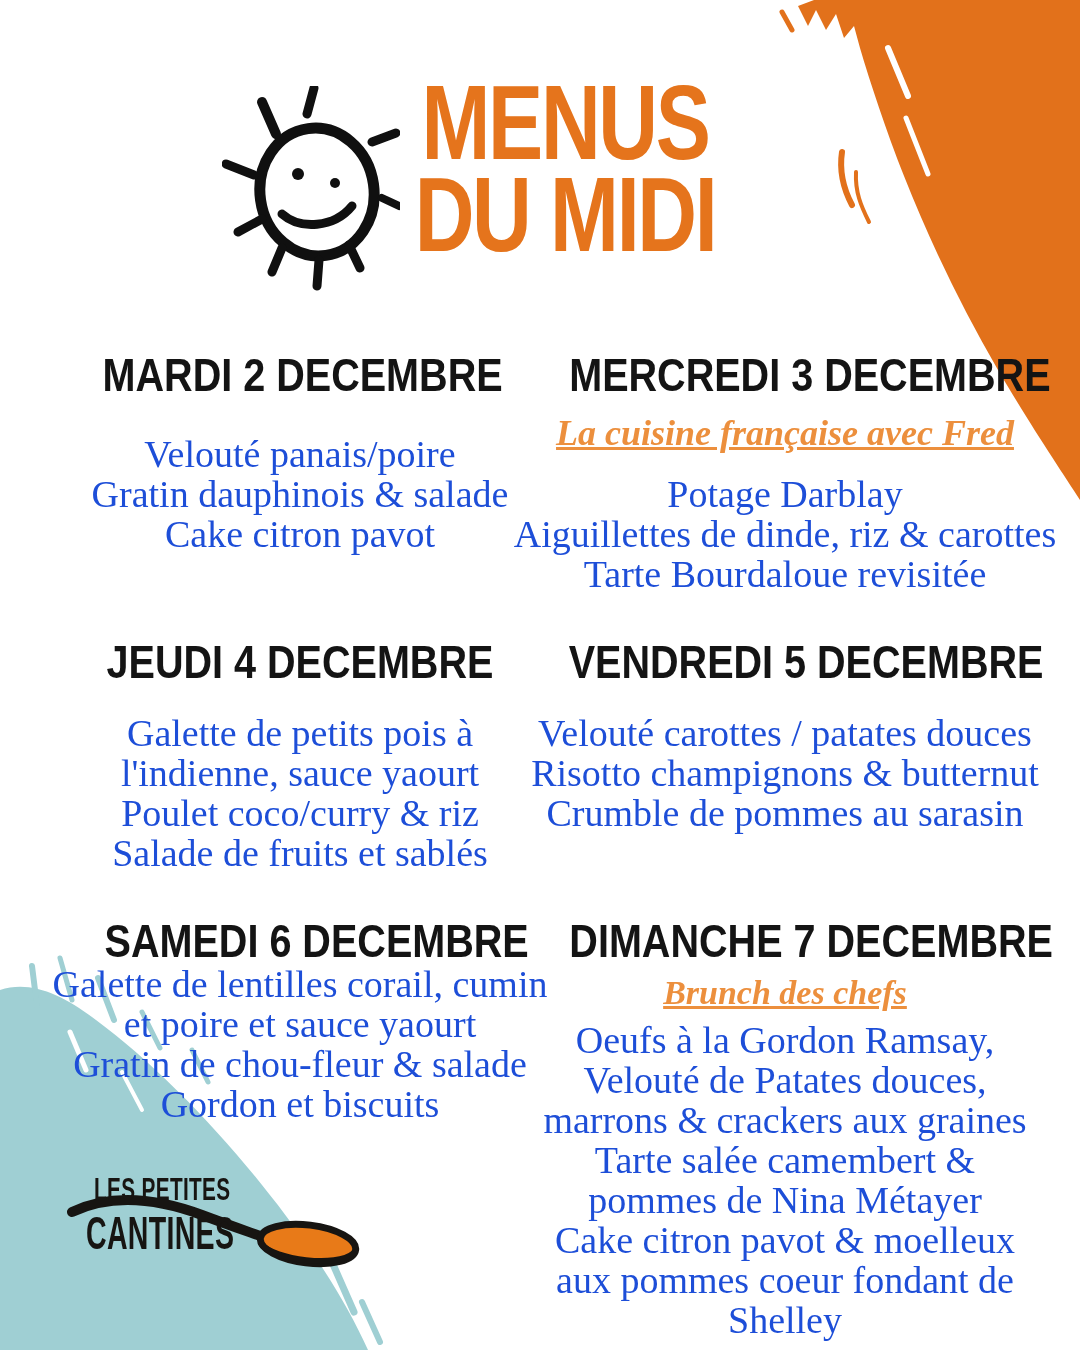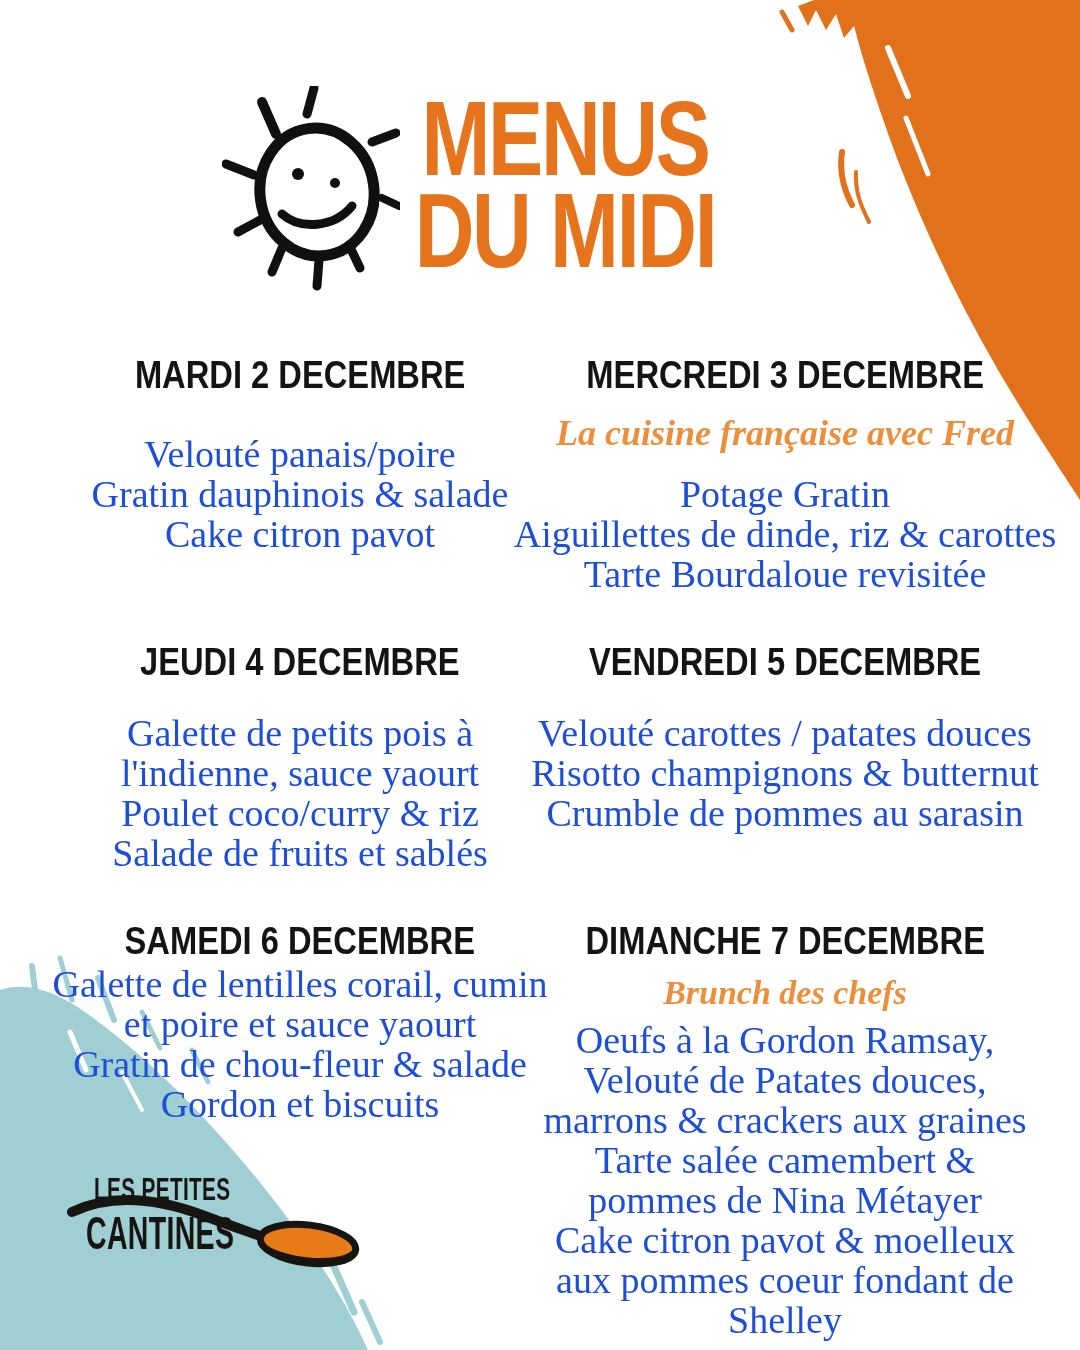--- a/index.html
+++ b/index.html
@@ -7,45 +7,45 @@
     width:1080px;height:1350px;position:relative;overflow:hidden;
     background:#ffffff;font-family:"Liberation Sans",sans-serif;
   }
   
   .brush{position:absolute;pointer-events:none;}
   #brush-tr{top:0;right:0;}
   #brush-bl{bottom:0;left:0;}
   
   #sun{position:absolute;left:222px;top:86px;}
   #title{
-    position:absolute;left:330px;top:92px;width:470px;text-align:center;
+    position:absolute;left:330px;top:76px;width:470px;text-align:center;
     color:#E5741C;
   }
   .title-line{
     font-weight:800;font-size:106px;line-height:92px;letter-spacing:-3px;
     transform:scaleX(.78);transform-origin:center;white-space:nowrap;
   }
   
   #menu{
     position:absolute;top:352px;left:70px;
     display:grid;grid-template-columns:460px 510px;row-gap:45px;
     align-items:start;
   }
   .menu-section{text-align:center;}
   .day{
-    font-weight:700;font-size:38px;line-height:46px;margin:0;color:#141414;
+    font-weight:700;font-size:46px;line-height:46px;margin:0;color:#141414;
   }
   .cond{display:inline-block;transform:scaleX(.86);transform-origin:center;white-space:nowrap;}
   .day.mb-gap{margin-bottom:28px;}
   .day.mb-gap-lg{margin-bottom:36px;}
   .day.mb-tight{}
   .script-subtitle{
     font-family:cursive;font-style:italic;font-weight:700;
     font-size:36px;line-height:54px;margin:8px 0 14px;color:#EC8F3D;
-    white-space:nowrap;display:flex;justify-content:center;
+    white-space:nowrap;display:flex;justify-content:center;text-decoration:underline;
   }
   .script-subtitle.small{font-size:34px;line-height:50px;margin:4px 0 2px;text-align:center;}
   .line{
     font-family:Liberation Serif, serif;font-size:38px;line-height:40px;color:#1d4ed8;
     display:flex;justify-content:center;white-space:nowrap;
   }
   
   #logo{position:absolute;left:60px;top:1162px;width:310px;height:140px;z-index:3;}
   .logo-text{position:absolute;color:#171512;font-weight:700;white-space:nowrap;transform-origin:left center;}
   #logo-line1{left:34px;top:10px;font-size:31px;letter-spacing:.5px;transform:scaleX(.67);}
@@ -119,21 +119,21 @@
       <div class="line">Velouté panais/poire</div>
       <div class="line">Gratin dauphinois &amp; salade</div>
       <div class="line">Cake citron pavot</div>
     </div>
   </section>
 
   <section class="menu-section">
     <h2 class="day"><span class="cond">MERCREDI 3 DECEMBRE</span></h2>
     <div class="script-subtitle">La cuisine française avec Fred</div>
     <div class="lines">
-      <div class="line">Potage Gratin</div>
+      <div class="line">Potage Darblay</div>
       <div class="line">Aiguillettes de dinde, riz &amp; carottes</div>
       <div class="line">Tarte Bourdaloue revisitée</div>
     </div>
   </section>
 
   <section class="menu-section">
     <h2 class="day mb-gap"><span class="cond">JEUDI 4 DECEMBRE</span></h2>
     <div class="lines">
       <div class="line">Galette de petits pois à</div>
       <div class="line">l'indienne, sauce yaourt</div>

